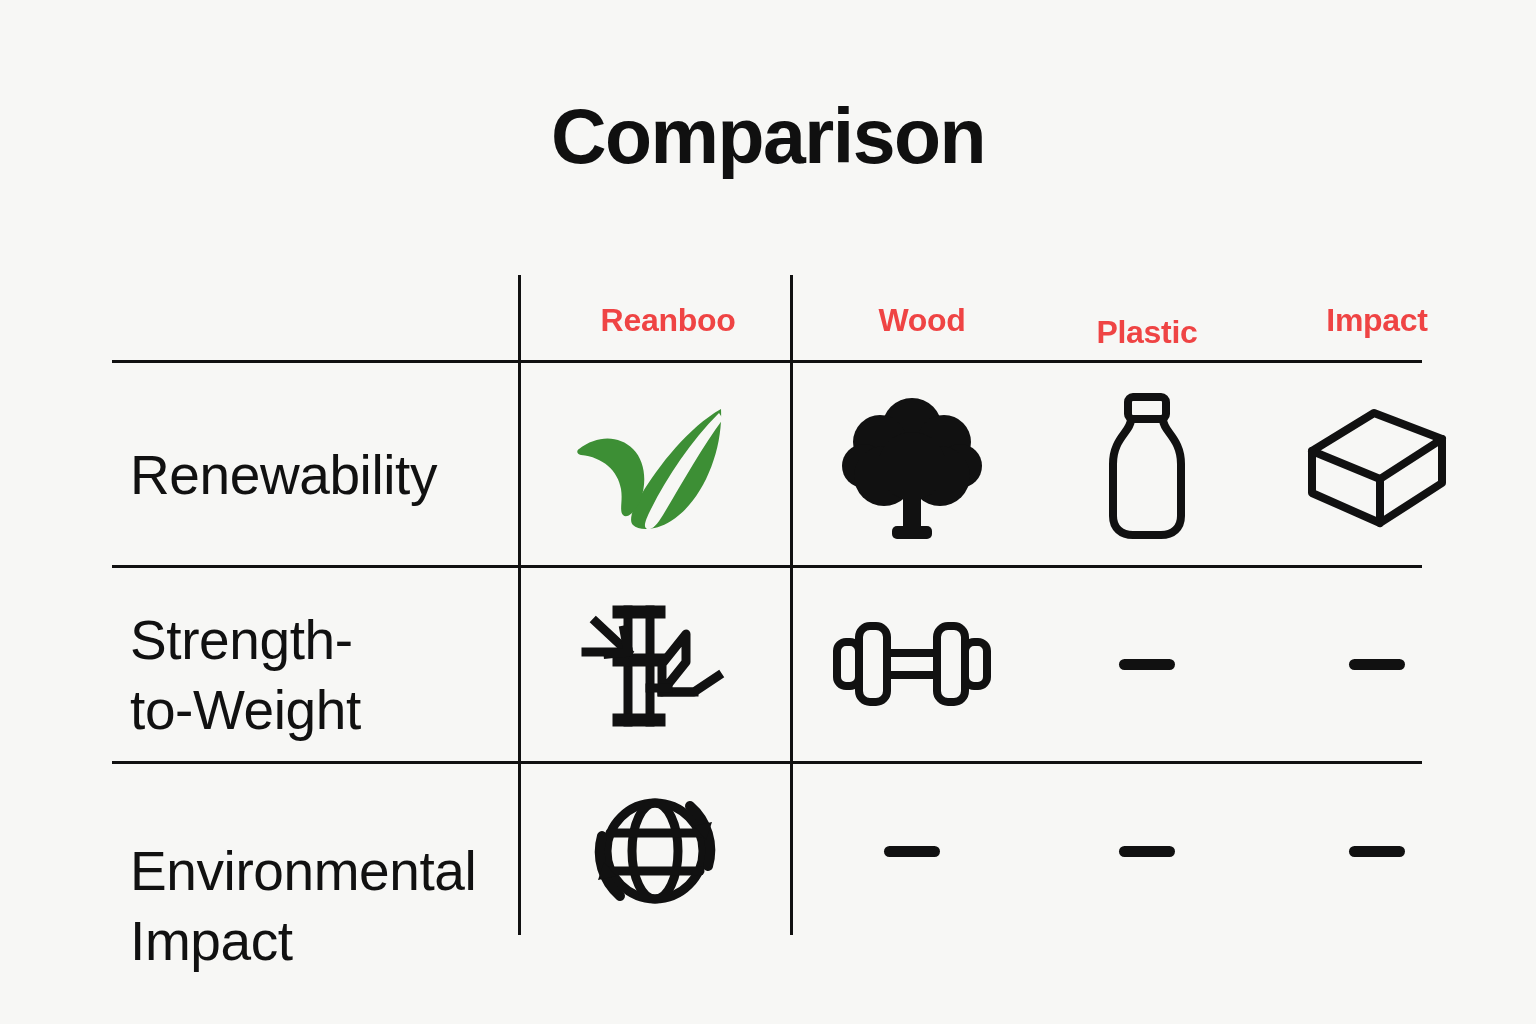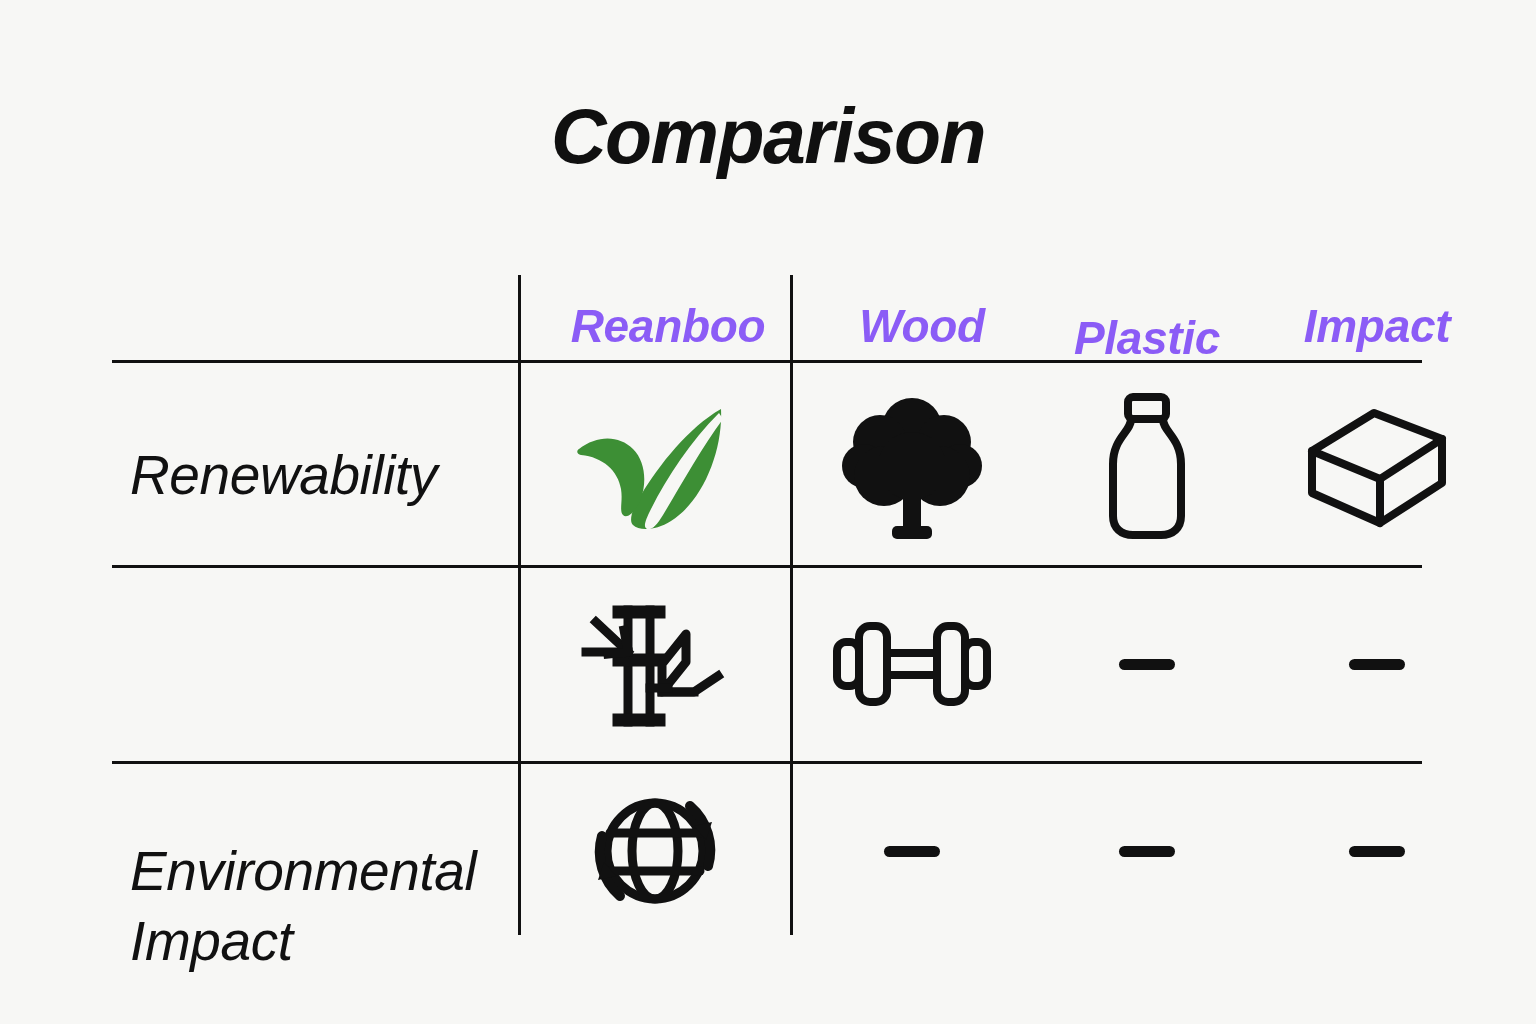--- a/index.html
+++ b/index.html
@@ -10,21 +10,20 @@
     background: #f7f7f5;
     font-family: "Liberation Sans", sans-serif;
     overflow: hidden;
   }
 
   .page {
     position: relative;
     width: 1536px;
     height: 1024px;
     background: #f7f7f5;
-    font-style: italic;
   }
 
   
   .title {
     position: absolute;
     left: 0;
     top: 98px;
     width: 1536px;
     text-align: center;
     font-size: 77px;
@@ -62,28 +61,28 @@
     width: 3px;
     height: 660px;
     background: #111111;
   }
   .vrule.v-1 { left: 406px; }
   .vrule.v-2 { left: 678px; }
 
   
   .head-cell {
     position: absolute;
-    top: 22px;
+    top: 16px;
     height: 58px;
     display: flex;
     align-items: center;
     justify-content: center;
-    font-size: 46px;
+    font-size: 32px;
     font-weight: 700;
-    color: #8b5cf6;
+    color: #ef4444;
     letter-spacing: -0.3px;
   }
   .head-reanboo { left: 436px; width: 240px; }
   .head-wood    { left: 700px; width: 220px; }
   .head-plastic { left: 920px; width: 230px; margin-top: 12px; }
   .head-metal   { left: 1150px; width: 230px; }
 
   
   .row-label {
     position: absolute;
@@ -150,20 +149,22 @@
     <div class="hrule r-2"></div>
     <div class="vrule v-1"></div>
     <div class="vrule v-2"></div>
 
     <div class="head-cell head-reanboo">Reanboo</div>
     <div class="head-cell head-wood">Wood</div>
     <div class="head-cell head-plastic">Plastic</div>
     <div class="head-cell head-metal">Impact</div>
 
     <div class="row-label label-1">Renewability</div>
+    <div class="row-label label-2">Strength-
+to-Weight</div>
     <div class="row-label label-3">Environmental
 Impact</div>
 
     <div class="cell c-r1-reanboo">
       <span>
         <svg width="168" height="150" viewBox="0 0 168 150">
           <path d="M150 18 C152 60 132 110 100 130 C84 140 68 140 62 134 C58 130 60 120 70 104
                    C88 74 118 36 150 18 Z" fill="#3d8f35"></path>
           <path d="M148 22 C120 50 96 86 80 118 C74 130 72 136 76 138 C80 140 86 134 92 124
                    C110 94 130 58 152 28 Z" fill="#f7f7f5"></path>

